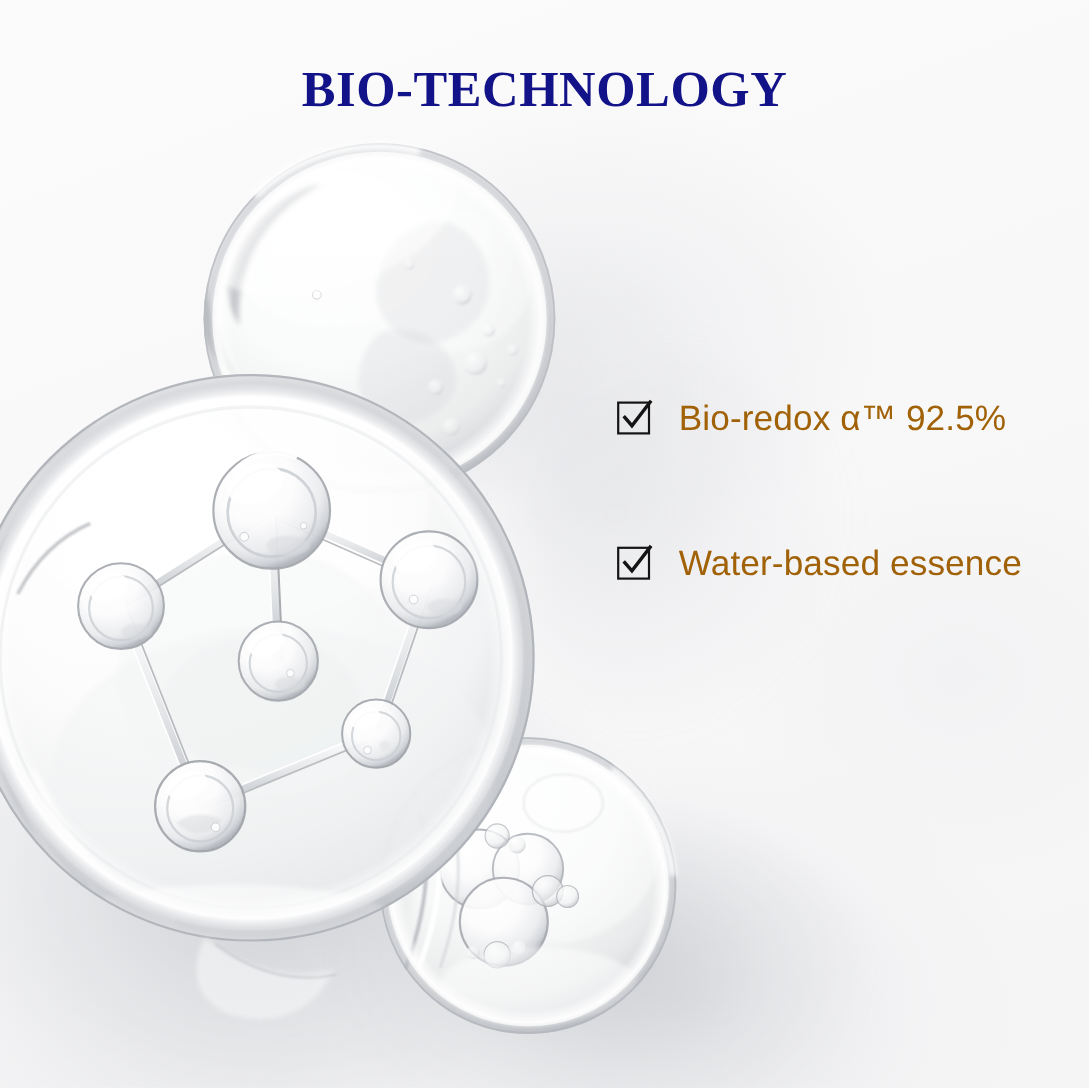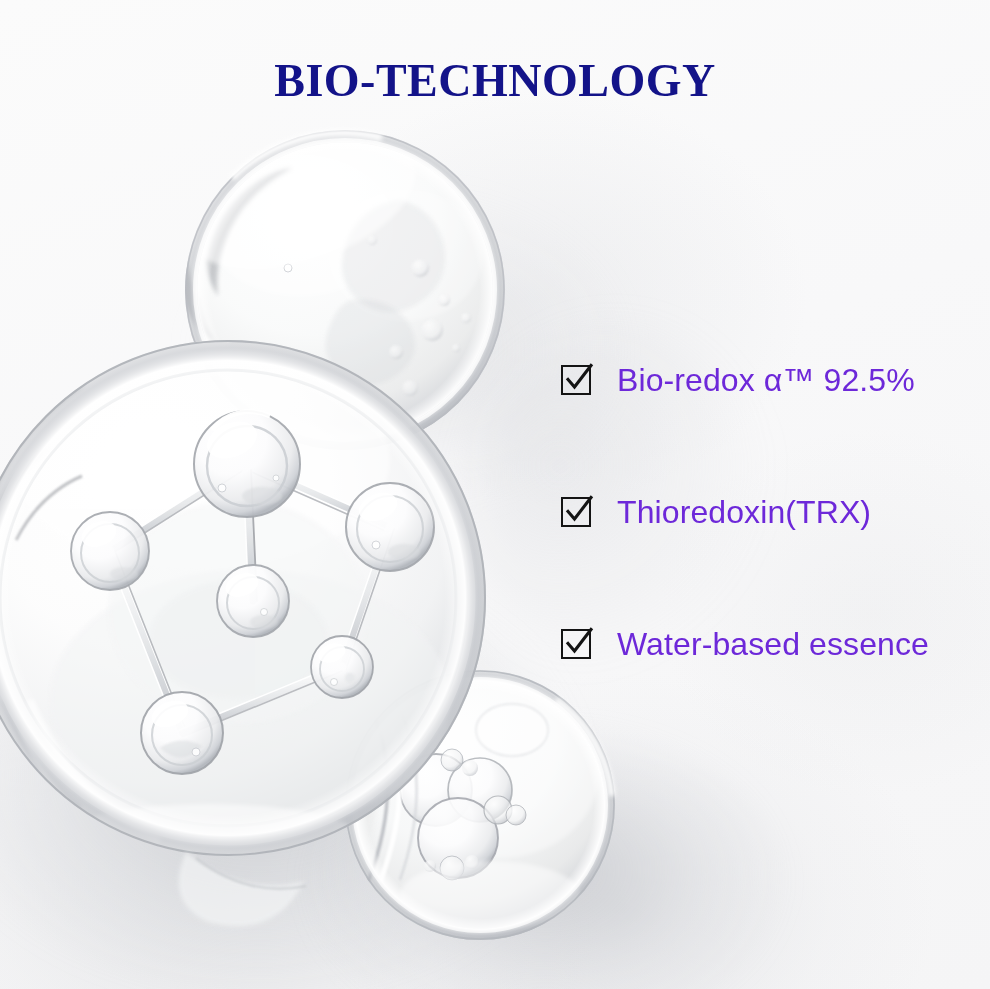--- a/index.html
+++ b/index.html
@@ -61,21 +61,21 @@
     position: absolute;
     left: -2px;
     top: -5px;
     width: 34px;
     height: 34px;
     overflow: visible;
   }
   .check-label {
     margin-left: 26px;
     font-size: 32px;
-    color: #6d28d9;
+    color: #a16207;
     letter-spacing: 0.1px;
     white-space: nowrap;
     font-family: "Liberation Sans", sans-serif;
   }
 
   
   .page-title {
     position: absolute;
     left: 0;
     right: 0;
@@ -366,28 +366,20 @@
 
     <div class="check-row">
       <span class="checkbox">
         <svg viewBox="0 0 34 34" xmlns="http://www.w3.org/2000/svg" aria-hidden="true">
           <path d="M7 17.5 L13.5 25 L30 3.5" fill="none" stroke="#141414" stroke-width="3.1" stroke-linecap="square" stroke-linejoin="miter"></path>
         </svg>
       </span>
       <span class="check-label">Bio-redox α™ 92.5%</span>
     </div>
 
-    <div class="check-row">
-      <span class="checkbox">
-        <svg viewBox="0 0 34 34" xmlns="http://www.w3.org/2000/svg" aria-hidden="true">
-          <path d="M7 17.5 L13.5 25 L30 3.5" fill="none" stroke="#141414" stroke-width="3.1" stroke-linecap="square" stroke-linejoin="miter"></path>
-        </svg>
-      </span>
-      <span class="check-label">Thioredoxin(TRX)</span>
-    </div>
 
     <div class="check-row">
       <span class="checkbox">
         <svg viewBox="0 0 34 34" xmlns="http://www.w3.org/2000/svg" aria-hidden="true">
           <path d="M7 17.5 L13.5 25 L30 3.5" fill="none" stroke="#141414" stroke-width="3.1" stroke-linecap="square" stroke-linejoin="miter"></path>
         </svg>
       </span>
       <span class="check-label">Water-based essence</span>
     </div>
 

